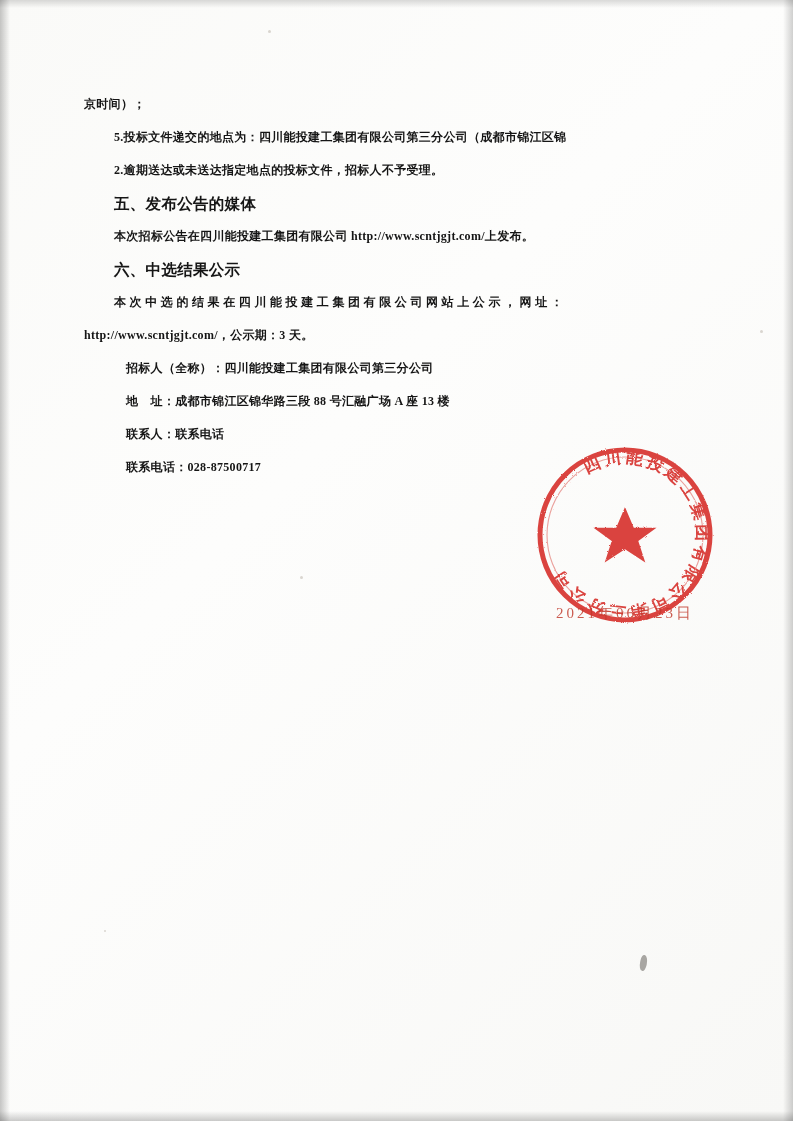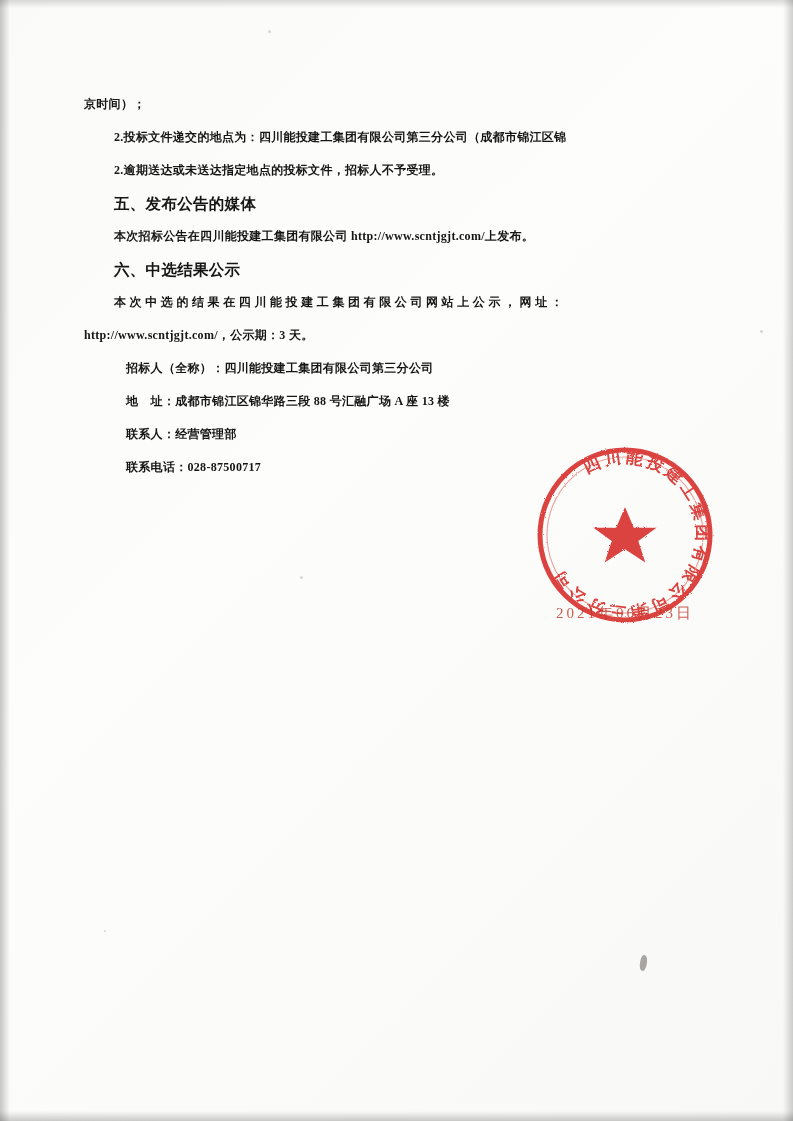--- a/index.html
+++ b/index.html
@@ -119,30 +119,30 @@
 
 <div class="page">
 
   <div class="edge-shadow-t"></div>
   <div class="edge-shadow-l"></div>
   <div class="edge-shadow-r"></div>
   <div class="edge-shadow-b"></div>
 
   <div class="content">
     <p class="line para-block">京时间）；</p>
-    <p class="line para-block indent1">2.投标文件递交的地点为：四川能投建工集团有限公司第三分公司（成都市锦江区锦</p>
+    <p class="line para-block indent1">5.投标文件递交的地点为：四川能投建工集团有限公司第三分公司（成都市锦江区锦</p>
     <p class="line para-block indent1">2.逾期送达或未送达指定地点的投标文件，招标人不予受理。</p>
     <p class="line para-block heading">五、发布公告的媒体</p>
     <p class="line para-block indent1">本次招标公告在四川能投建工集团有限公司 http://www.scntjgjt.com/上发布。</p>
     <p class="line para-block heading">六、中选结果公示</p>
     <p class="line para-block indent1">本 次 中 选 的 结 果 在 四 川 能 投 建 工 集 团 有 限 公 司 网 站 上 公 示 ， 网 址 ：</p>
     <p class="line para-block">http://www.scntjgjt.com/，公示期：3 天。</p>
     <p class="line para-block contact">招标人（全称）：四川能投建工集团有限公司第三分公司</p>
     <p class="line para-block contact">地　址：成都市锦江区锦华路三段 88 号汇融广场 A 座 13 楼</p>
-    <p class="line para-block contact">联系人：经营管理部</p>
+    <p class="line para-block contact">联系人：联系电话</p>
     <p class="line para-block contact">联系电话：028-87500717</p>
   </div>
 
   <div class="seal">
     <svg width="190" height="190" viewBox="0 0 190 190" xmlns="http://www.w3.org/2000/svg">
       <defs>
         <path id="sealArc" d="M 95,95 m -72,0 a 72,72 0 1,1 144,0 a 72,72 0 1,1 -144,0"></path>
         <filter id="rough">
           <feTurbulence type="fractalNoise" baseFrequency="0.9" numOctaves="3" result="n"></feTurbulence>
           <feDisplacementMap in="SourceGraphic" in2="n" scale="2.2"></feDisplacementMap>

